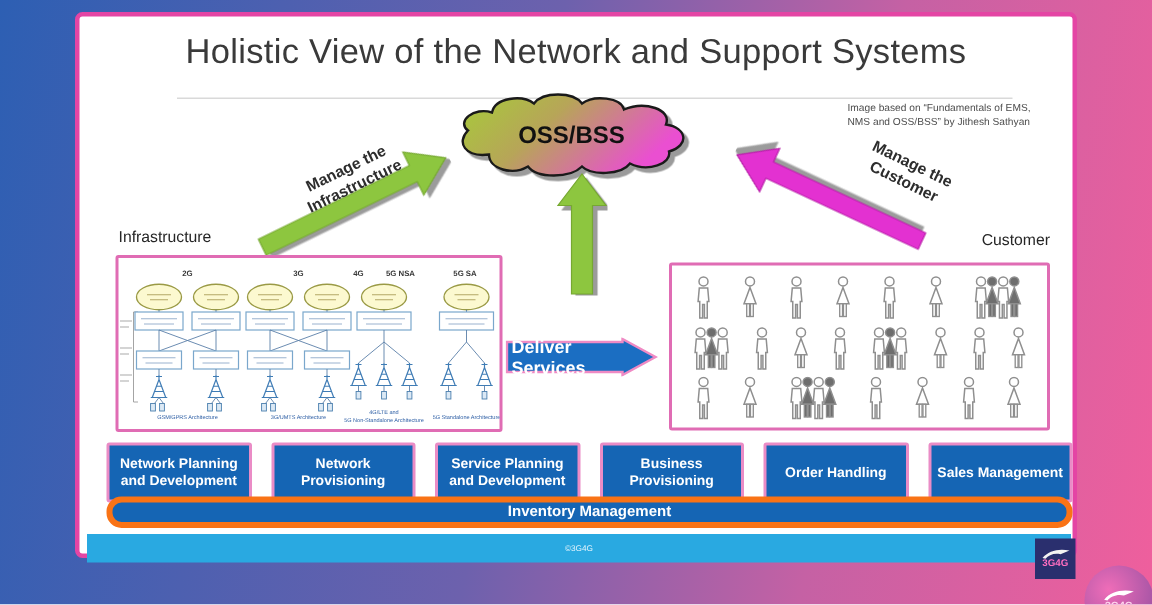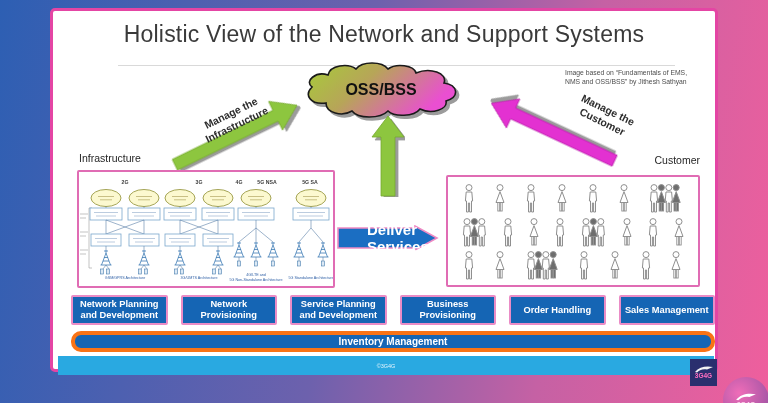--- a/index.html
+++ b/index.html
@@ -16,32 +16,32 @@
   .cloud-wrap{position:absolute;left:243px;top:48px;width:174px;height:64px;text-align:right;}
   
   .arrow-wrap{position:absolute;}
   .arrow-shadow{filter:drop-shadow(3px 3px 0px #9b9b9b);}
   .rot-label{position:absolute;font-size:10.5px;font-weight:600;color:#2d2d2d;line-height:1.25;
     text-align:center;white-space:nowrap;}
   .mid-label{position:absolute;left:276px;top:188px;width:120px;text-align:center;
     font-size:10.5px;font-weight:600;color:#2d2d2d;line-height:1.2;}
   .deliver-wrap{position:absolute;left:284px;top:214px;width:102px;height:26px;}
   .deliver-text{position:absolute;left:4px;top:0;width:74px;height:26px;display:flex;align-items:center;
-    justify-content:center;color:#ffffff;font-size:15px;font-weight:600;margin-left:26px;}
+    justify-content:center;color:#ffffff;font-size:12px;font-weight:600;}
   
   .section-label{position:absolute;font-size:10.5px;color:#262626;}
   .infra-box{position:absolute;left:24px;top:159px;width:258px;height:118px;box-sizing:border-box;
     border:2px solid #e06cb4;background:#fff;border-radius:2px;}
   .cust-box{position:absolute;left:393px;top:164px;width:254px;height:112px;box-sizing:border-box;
     border:2px solid #e06cb4;background:#fff;border-radius:2px;display:flex;flex-direction:column;
     justify-content:space-between;padding:5px 6px 4px 6px;}
   .people-row{display:flex;justify-content:space-around;align-items:flex-end;height:32px;}
   .person-svg{display:block;}
   
-  .process-row{position:absolute;left:18px;top:284px;width:644px;height:30px;display:flex;gap:13px;}
+  .process-row{position:absolute;left:18px;top:284px;width:644px;height:40px;display:flex;gap:13px;}
   .process-box{flex:1;box-sizing:border-box;background:#1565b4;border:2px solid #ea8cc6;border-radius:2px;
     color:#fff;font-size:9.3px;font-weight:600;line-height:1.15;display:flex;align-items:center;
     justify-content:center;text-align:center;padding:1px 3px;}
   .inventory{position:absolute;left:18px;top:320px;width:644px;height:21px;box-sizing:border-box;
     background:#1565b4;border:4px solid #f97316;border-radius:10px;color:#fff;font-size:10px;font-weight:600;
     display:flex;align-items:center;justify-content:center;}
   
   .footer-bar{position:absolute;left:5px;top:345px;width:656px;height:19px;background:#29a9e1;
     display:flex;align-items:center;justify-content:center;}
   .footer-copy{font-size:5.5px;color:#e3f4fd;}

